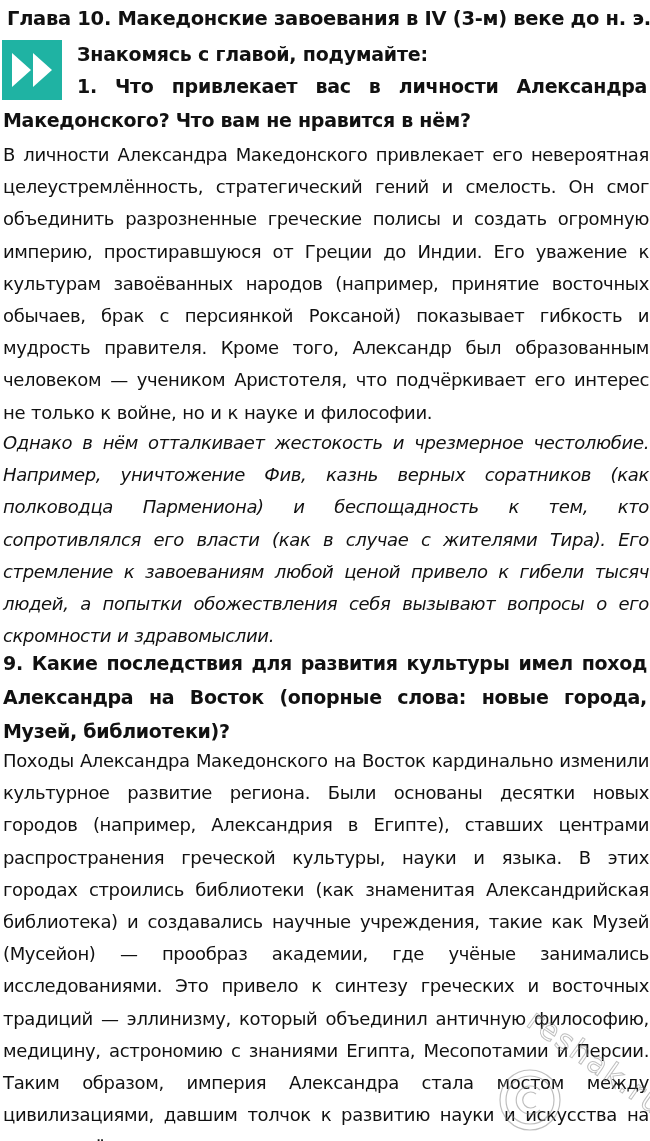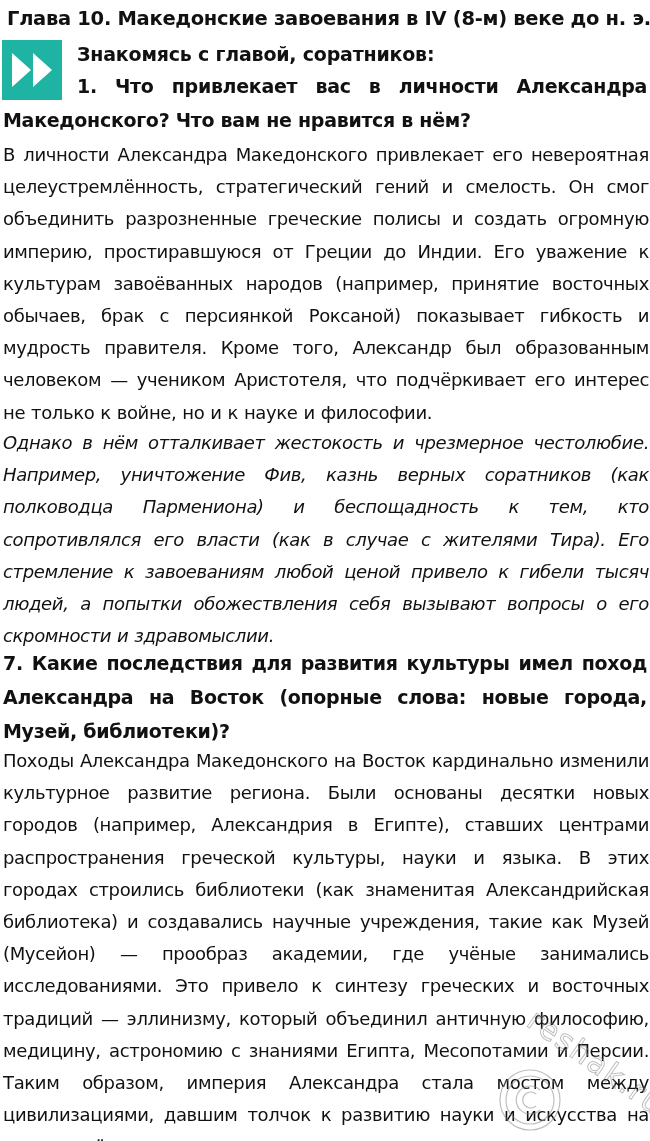--- a/index.html
+++ b/index.html
@@ -44,38 +44,38 @@
   .watermark {
     position: absolute; left: 470px; top: 1000px; width: 180px; height: 141px;
     pointer-events: none; opacity: 0.55;
   }
 </style>
 </head>
 <body>
 
 <div class="page">
 
-  <div class="chapter-title">Глава 10. Македонские завоевания в IV (8-м) веке до н. э.</div>
+  <div class="chapter-title">Глава 10. Македонские завоевания в IV (3-м) веке до н. э.</div>
 
   <div class="icon-box">
     <svg viewBox="0 0 60 60">
       <polygon points="10,13 10,47 29,30" fill="#ffffff"></polygon>
       <polygon points="31,13 31,47 50,30" fill="#ffffff"></polygon>
     </svg>
   </div>
 
-  <div class="intro-label">Знакомясь с главой, соратников:</div>
+  <div class="intro-label">Знакомясь с главой, подумайте:</div>
 
   <div class="question q1">1. Что привлекает вас в личности Александра Македонского? Что вам не нравится в нём?</div>
 
   <div class="para p1">В личности Александра Македонского привлекает его невероятная целеустремлённость, стратегический гений и смелость. Он смог объединить разрозненные греческие полисы и создать огромную империю, простиравшуюся от Греции до Индии. Его уважение к культурам завоёванных народов (например, принятие восточных обычаев, брак с персиянкой Роксаной) показывает гибкость и мудрость правителя. Кроме того, Александр был образованным человеком — учеником Аристотеля, что подчёркивает его интерес не только к войне, но и к науке и философии.</div>
 
   <div class="para p2">Однако в нём отталкивает жестокость и чрезмерное честолюбие. Например, уничтожение Фив, казнь верных соратников (как полководца Пармениона) и беспощадность к тем, кто сопротивлялся его власти (как в случае с жителями Тира). Его стремление к завоеваниям любой ценой привело к гибели тысяч людей, а попытки обожествления себя вызывают вопросы о его скромности и здравомыслии.</div>
 
-  <div class="question q2">7. Какие последствия для развития культуры имел поход Александра на Восток (опорные слова: новые города, Музей, библиотеки)?</div>
+  <div class="question q2">9. Какие последствия для развития культуры имел поход Александра на Восток (опорные слова: новые города, Музей, библиотеки)?</div>
 
   <div class="para p3">Походы Александра Македонского на Восток кардинально изменили культурное развитие региона. Были основаны десятки новых городов (например, Александрия в Египте), ставших центрами распространения греческой культуры, науки и языка. В этих городах строились библиотеки (как знаменитая Александрийская библиотека) и создавались научные учреждения, такие как Музей (Мусейон) — прообраз академии, где учёные занимались исследованиями. Это привело к синтезу греческих и восточных традиций — эллинизму, который объединил античную философию, медицину, астрономию с знаниями Египта, Месопотамии и Персии. Таким образом, империя Александра стала мостом между цивилизациями, давшим толчок к развитию науки и искусства на века вперёд.</div>
 
   <div class="watermark">
     <svg width="180" height="141" viewBox="0 0 180 141">
       <g fill="none" stroke="#8a8a8a" stroke-width="1.2">
         <circle cx="60" cy="100" r="30"></circle>
         <circle cx="60" cy="100" r="24"></circle>
         <path d="M70 90 A14 14 0 1 0 70 110"></path>
         <path d="M66 94 A8 8 0 1 0 66 106"></path>

